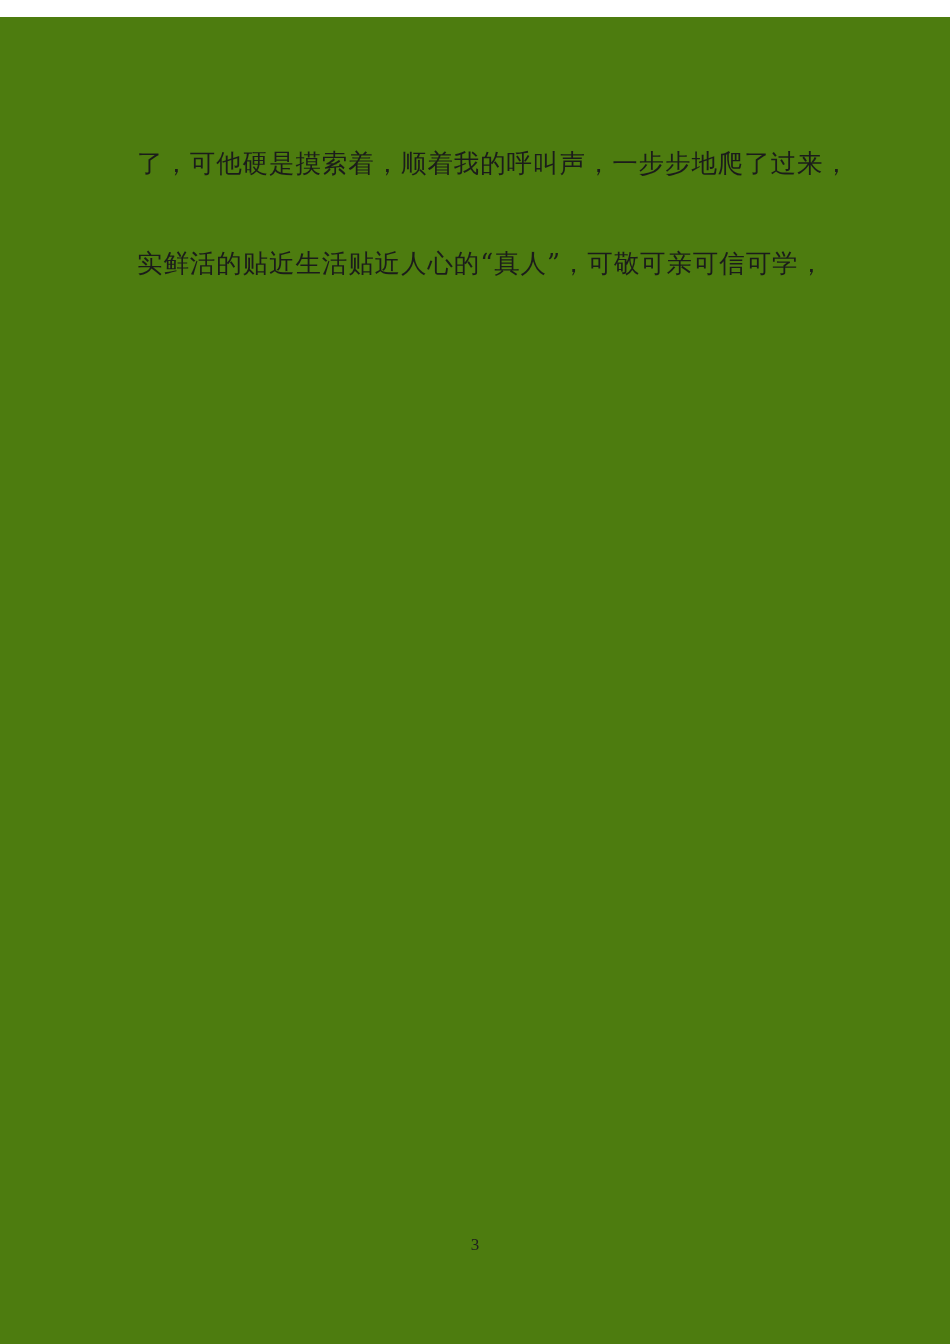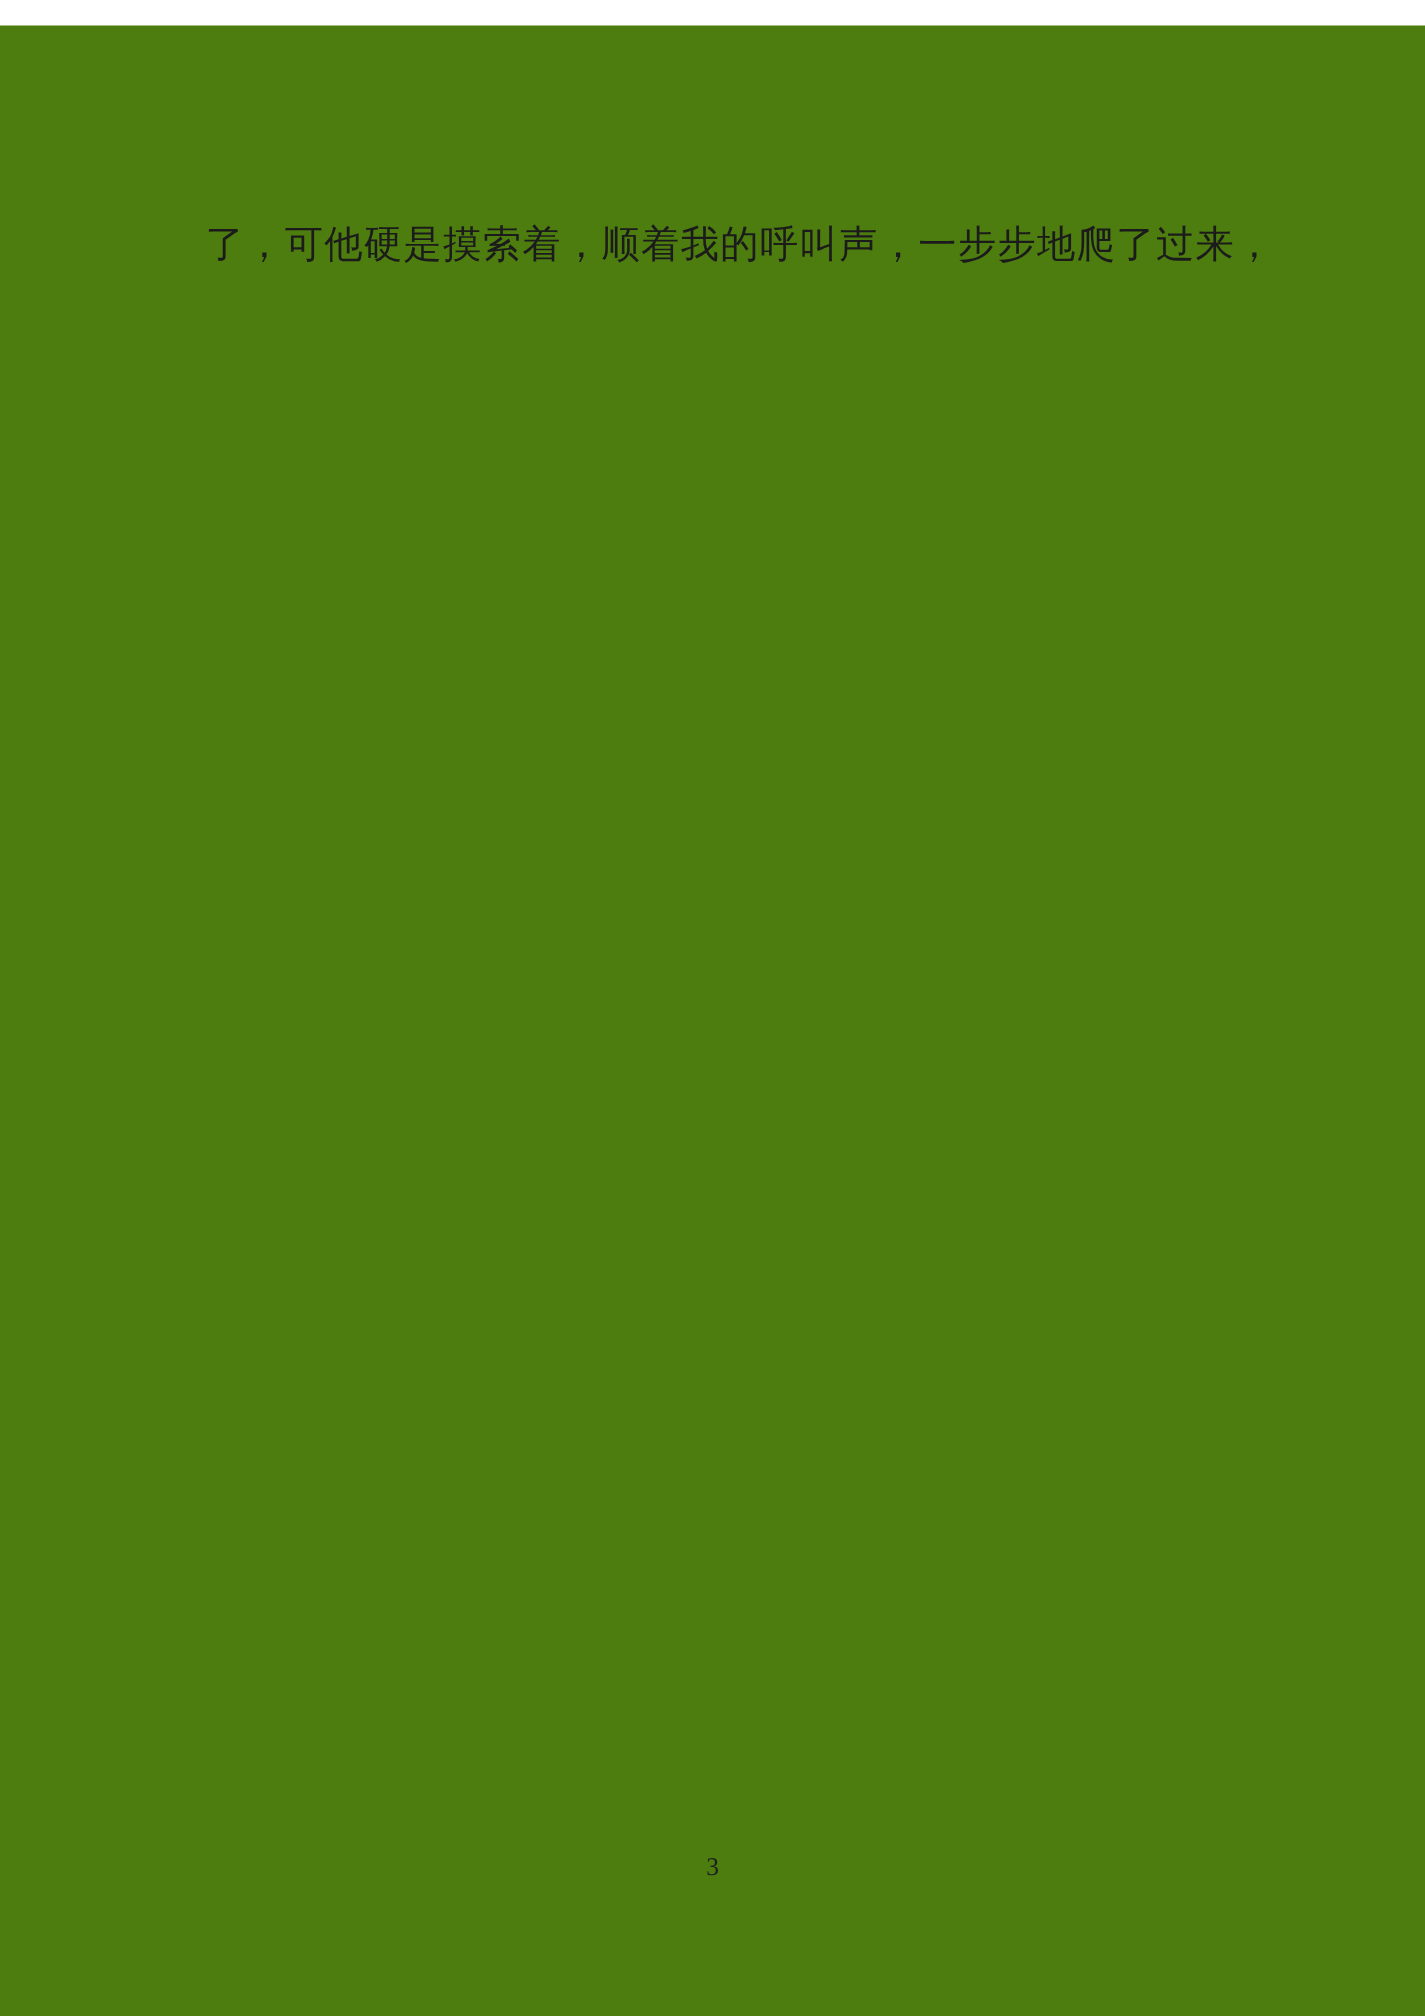--- a/index.html
+++ b/index.html
@@ -61,19 +61,20 @@
 <div class="page">
 
   <div class="doc-body">
 
     <div class="para">
       <div class="line">了，可他硬是摸索着，顺着我的呼叫声，一步步地爬了过来，</div>
     </div>
 
 
     <div class="para">
+      <div class="line">实鲜活的贴近生活贴近人心的“真人”，可敬可亲可信可学，</div>
     </div>
 
   </div>
 
   <div class="page-number">3</div>
 
 </div>
 
 </body></html>

